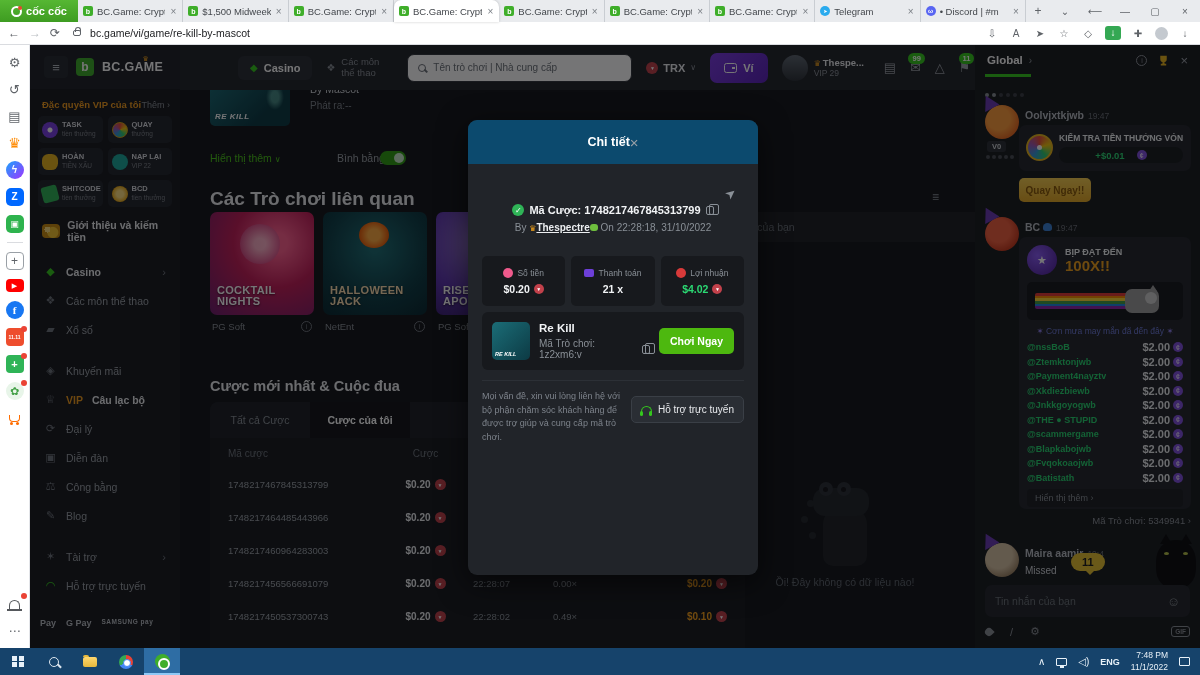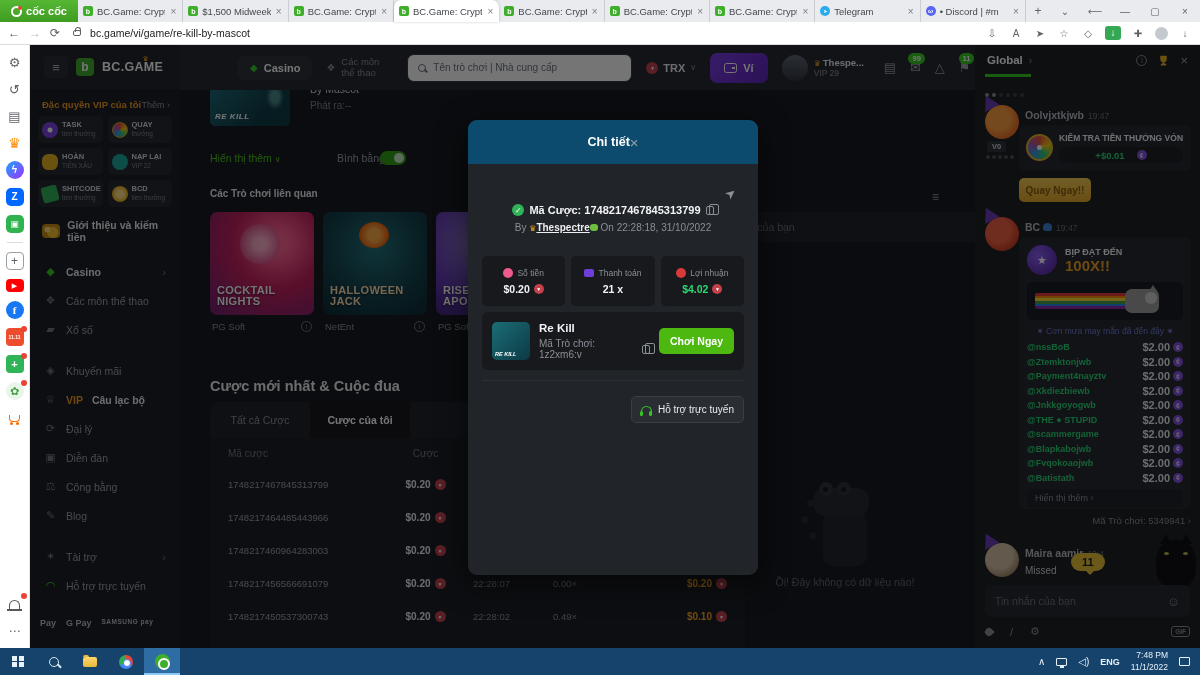--- a/index.html
+++ b/index.html
@@ -137,21 +137,21 @@
   #banner-thumb { position:absolute; left:30px; top:-12px; width:80px; height:48px; border-radius:5px; background:linear-gradient(135deg,#1b6d77,#0c3a44 70%); overflow:hidden; }
   #banner-thumb span { position:absolute; left:5px; bottom:5px; color:#fff; font-weight:bold; font-size:8px; font-style:italic; letter-spacing:.5px; }
   #banner-thumb::after { content:""; position:absolute; right:6px; top:6px; width:18px; height:26px; background:radial-gradient(ellipse,#7fd4c0 30%,transparent 70%); opacity:.5; }
   #banner-by { position:absolute; left:130px; top:-7px; color:#cfd3d8; font-size:10.5px; }
   #banner-release { position:absolute; left:130px; top:10px; color:#7d838b; font-size:10px; }
   #show-more { position:absolute; left:30px; top:62px; color:#49c319; font-size:10.5px; }
   #show-more .chev { font-size:8px; }
   #cmt-label { position:absolute; left:157px; top:62px; color:#9aa0a7; font-size:10.5px; }
   #cmt-toggle { position:absolute; left:200px; top:61px; width:26px; height:14px; background:#2f9e12; border-radius:8px; }
   #cmt-toggle::after { content:""; position:absolute; right:2px; top:2px; width:10px; height:10px; background:#c8e6c9; border-radius:50%; }
-  #related-title { position:absolute; left:30px; top:98px; color:#e8eaed; font-size:10px; font-weight:bold; }
+  #related-title { position:absolute; left:30px; top:98px; color:#e8eaed; font-size:19px; font-weight:bold; }
   #cards { position:absolute; left:30px; top:122px; display:flex; gap:9px; }
   .gcard { width:104px; }
   .gart { height:103px; border-radius:7px; position:relative; overflow:hidden; display:flex; align-items:flex-end; padding:7px; }
   .gtitle { color:#fff; font-weight:bold; font-size:11px; line-height:1.05; white-space:pre-line; text-shadow:0 1px 2px rgba(0,0,0,.6); letter-spacing:.3px; }
   .g-cocktail .gart { background:radial-gradient(circle at 65% 30%,#ff5f8f 10%,#c21d58 45%,#6d1d6e 100%); }
   .g-cocktail .gart::before { content:""; position:absolute; top:12px; left:30px; width:40px; height:40px; border-radius:50%; background:radial-gradient(circle,#ffd7e2 20%,#d65c93 70%); opacity:.7; }
   .g-halloween .gart { background:radial-gradient(circle at 50% 35%,#1d6b72 5%,#0e3d46 60%,#0a2830 100%); }
   .g-halloween .gart::before { content:""; position:absolute; top:10px; left:36px; width:30px; height:26px; border-radius:50%; background:radial-gradient(circle,#ffab40 30%,#e65100 80%); }
   .g-halloween .gtitle { color:#ffe0b2; }
   .g-apollo .gart { background:radial-gradient(circle at 40% 30%,#9575cd 5%,#5e35b1 55%,#311b62 100%); }
@@ -1087,20 +1087,21 @@
       <div id="mginfo">
         <span id="mgname">Re Kill</span>
         <span id="mgcode">
             <span>Mã Trò chơi: 1z2xm6:v</span>
             <i class="copy-ic"></i>
           </span>
       </div>
       <div id="play-btn">Chơi Ngay</div>
     </div>
     <i id="mdivider"></i>
+    <div id="mnote">Mọi vấn đề, xin vui lòng liên hệ với bộ phận chăm sóc khách hàng để được trợ giúp và cung cấp mã trò chơi.</div>
     <div id="msupport">
       <i class="headset"></i>
       <span>Hỗ trợ trực tuyến</span>
     </div>
   </div>
 
   <div id="taskbar">
     <div class="tb-btn">
         <i class="win-ic">
           <i></i>

